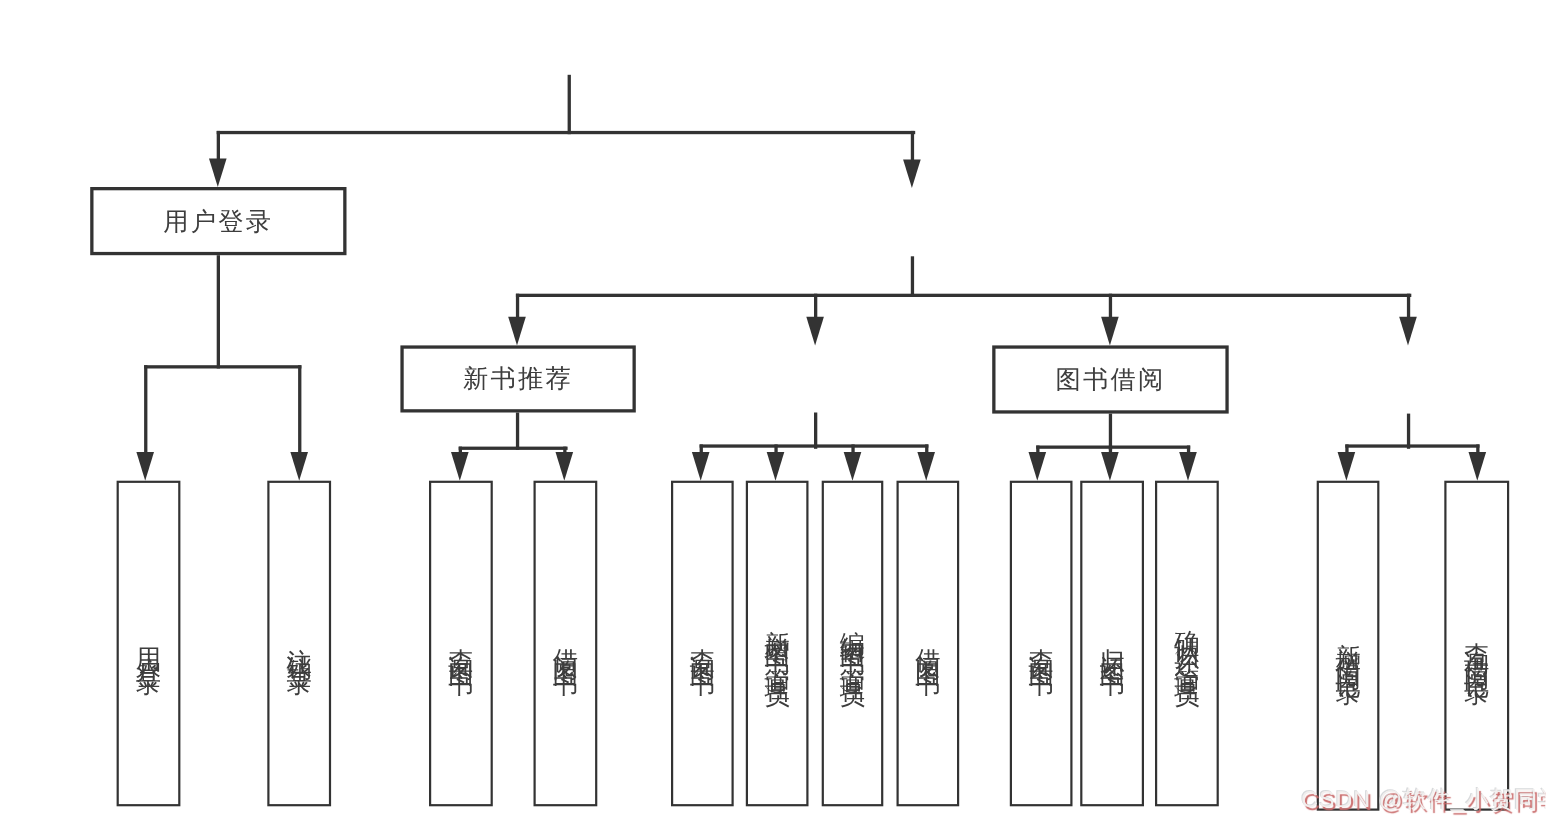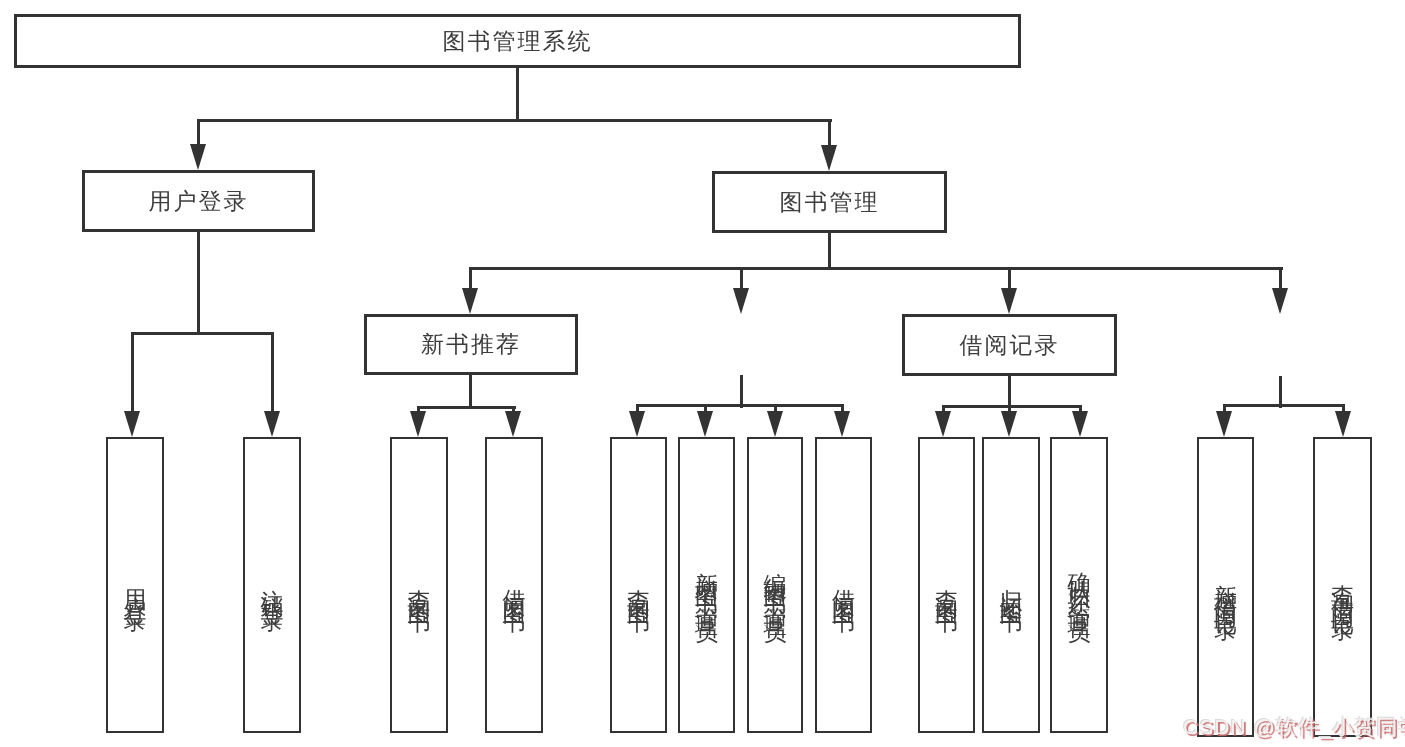--- a/index.html
+++ b/index.html
@@ -29,36 +29,30 @@
     position:absolute; left:1183px; top:713px; font-size:21px; letter-spacing:1px;
     color:#f2efee; text-shadow:2px 2px 1px #c96a6a, -1px -1px 0 #d8dadc;
     white-space:nowrap; z-index:5;
   }
 </style>
 </head>
 <body>
 
 <div id="stage">
 
-  <div class="node h" style="left:14px; top:14px; width:1007px; height:54px;">
-    <span>图书管理系统</span>
-  </div>
 
   <div class="vline" style="left:516px; top:68px; height:54px;"></div>
   <div class="hline" style="left:197px; top:119px; width:635px;"></div>
   <div class="vline" style="left:197px; top:119px; height:30px;"></div>
   <div class="arrow" style="left:190px; top:144px;"></div>
   <div class="vline" style="left:828px; top:119px; height:30px;"></div>
   <div class="arrow" style="left:821px; top:145px;"></div>
 
   <div class="node h" style="left:82px; top:170px; width:233px; height:62px;">
     <span>用户登录</span>
-  </div>
-  <div class="node h" style="left:712px; top:171px; width:235px; height:62px;">
-    <span>图书管理</span>
   </div>
 
   <div class="vline" style="left:197px; top:232px; height:103px;"></div>
   <div class="hline" style="left:131px; top:332px; width:143px;"></div>
   <div class="vline" style="left:131px; top:332px; height:82px;"></div>
   <div class="arrow" style="left:124px; top:411px;"></div>
   <div class="vline" style="left:271px; top:332px; height:82px;"></div>
   <div class="arrow" style="left:264px; top:411px;"></div>
 
   <div class="vline" style="left:828px; top:233px; height:37px;"></div>
@@ -69,21 +63,21 @@
   <div class="arrow" style="left:733px; top:288px;"></div>
   <div class="vline" style="left:1008px; top:267px; height:24px;"></div>
   <div class="arrow" style="left:1001px; top:288px;"></div>
   <div class="vline" style="left:1279px; top:267px; height:24px;"></div>
   <div class="arrow" style="left:1272px; top:288px;"></div>
 
   <div class="node h" style="left:364px; top:314px; width:214px; height:61px;text-align:right;">
     <span>新书推荐</span>
   </div>
   <div class="node h" style="left:902px; top:314px; width:215px; height:62px;">
-    <span>借阅记录</span>
+    <span>图书借阅</span>
   </div>
 
   <div class="vline" style="left:469px; top:375px; height:34px;"></div>
   <div class="hline" style="left:417px; top:406px; width:99px;"></div>
   <div class="vline" style="left:417px; top:406px; height:10px;"></div>
   <div class="arrow" style="left:410px; top:411px;"></div>
   <div class="vline" style="left:512px; top:406px; height:10px;"></div>
   <div class="arrow" style="left:505px; top:411px;"></div>
 
   <div class="vline" style="left:740px; top:375px; height:33px;"></div>

